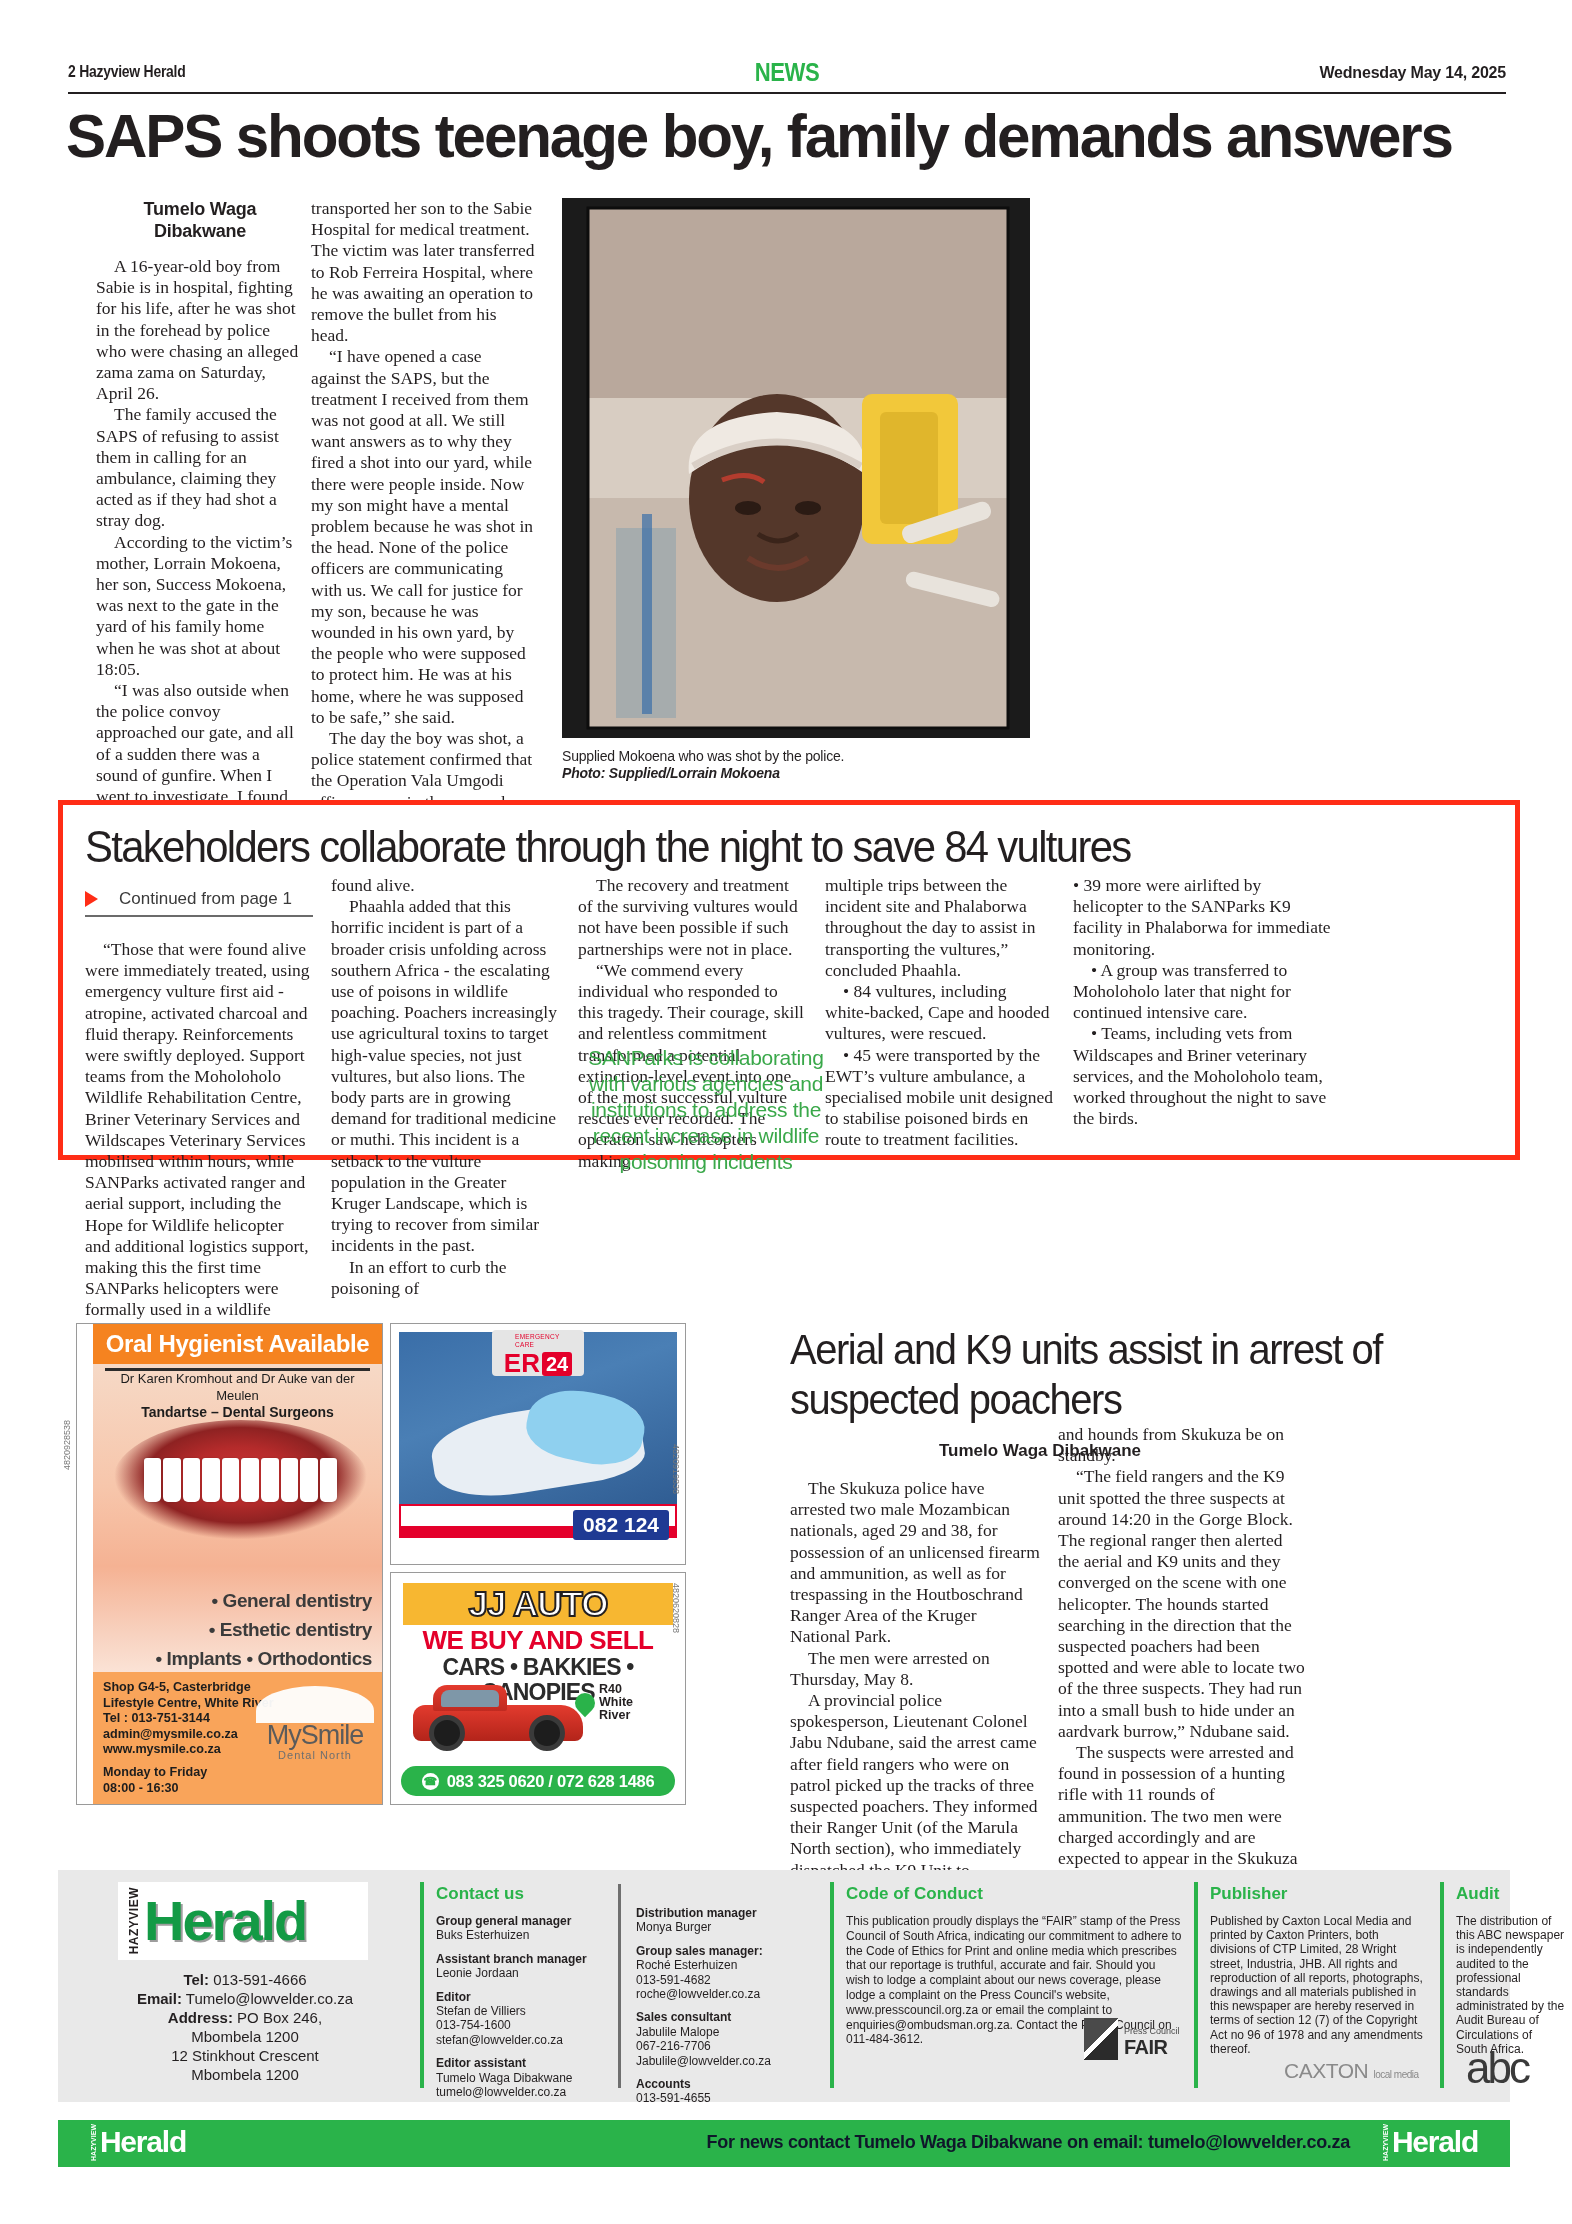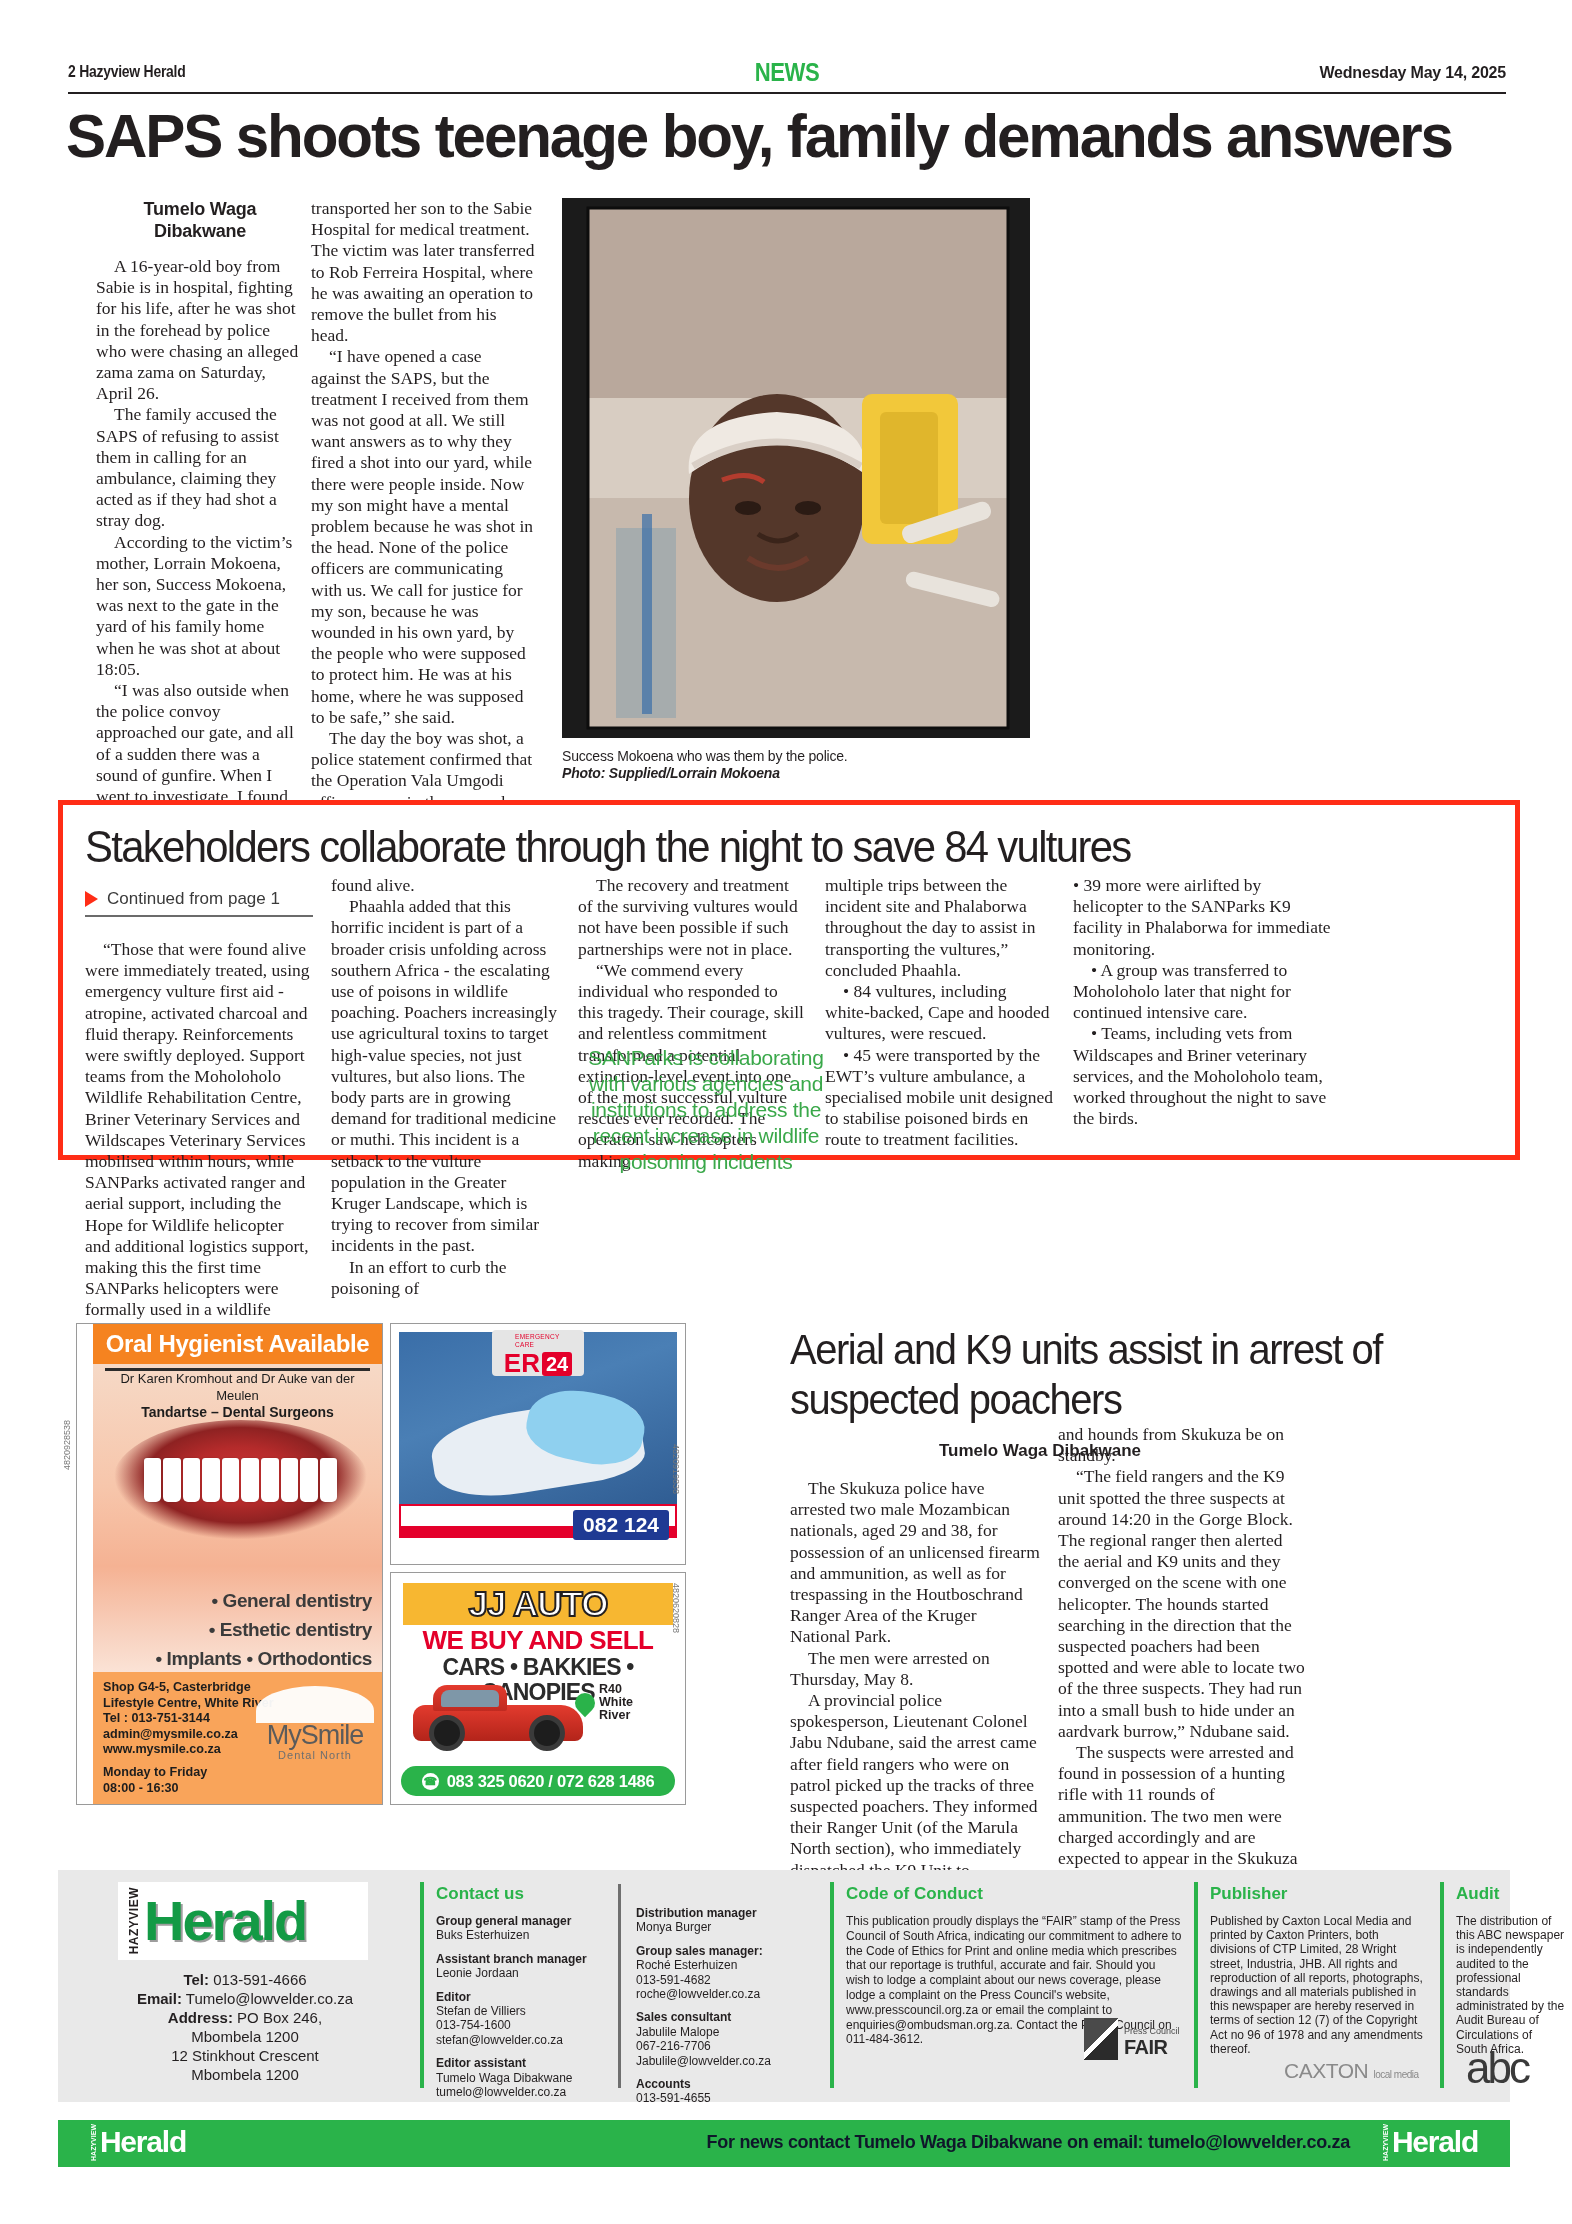--- a/index.html
+++ b/index.html
@@ -28,21 +28,21 @@
   .photo .frame{position:absolute;inset:0;}
   .cap{position:absolute;left:562px;top:748px;width:468px;font:14px/17px "Liberation Sans",sans-serif;letter-spacing:-.2px;}
   .cap b{font-style:italic;font-weight:bold;display:block;}
 
   
   .vbox{position:absolute;left:58px;top:800px;width:1452px;height:350px;border:5px solid #ff2d16;background:#fff;}
   .vhead{position:absolute;left:22px;top:16px;width:1400px;
          font:400 45px/52px "Liberation Sans",sans-serif;letter-spacing:-1.8px;
          transform:scaleX(.93);transform-origin:left top;white-space:nowrap;}
   .cont{position:absolute;left:22px;top:84px;width:228px;}
-  .cont .row{display:flex;align-items:center;gap:9px;font:17px/20px "Liberation Sans",sans-serif;color:#3a3a3a;}
+  .cont .row{display:flex;align-items:center;gap:21px;font:17px/20px "Liberation Sans",sans-serif;color:#3a3a3a;}
   .tri{width:0;height:0;border-left:13px solid #ff2d16;border-top:8px solid transparent;border-bottom:8px solid transparent;}
   .cont .rule{margin-top:6px;height:2px;background:#6b6b6b;width:100%;}
   .vcol{position:absolute;font-family:"Liberation Serif",serif;font-size:17.5px;line-height:21.2px;}
   .vcol p{margin:0;text-indent:18px;}
   .vc1{left:22px;top:134px;width:228px;}
   .vc2{left:268px;top:70px;width:228px;}
   .vc3{left:515px;top:70px;width:228px;}
   .vc4{left:762px;top:70px;width:228px;}
   .vc5{left:1010px;top:70px;width:260px;}
   .pullq{position:absolute;left:518px;top:240px;width:250px;text-align:center;color:#3aa84a;
@@ -190,21 +190,21 @@
       <rect x="300" y="196" width="96" height="150" rx="10" fill="#f2c83a"></rect>
       <rect x="318" y="214" width="58" height="112" rx="6" fill="#e0b62c"></rect>
       <rect x="338" y="330" width="92" height="18" rx="8" fill="#e8e3dc" transform="rotate(-18 338 330)"></rect>
       <rect x="346" y="372" width="96" height="16" rx="8" fill="#e8e3dc" transform="rotate(14 346 372)"></rect>
       <rect x="54" y="330" width="60" height="190" fill="#8fa3ae" opacity=".6"></rect>
       <rect x="80" y="316" width="10" height="200" fill="#3a6fa8" opacity=".7"></rect>
       <rect x="26" y="10" width="420" height="520" fill="none" stroke="#0d0d0d" stroke-width="3"></rect>
     </svg>
   </div>
   <div class="cap">
-    <span>Success Mokoena who was them by the police.</span>
+    <span>Supplied Mokoena who was shot by the police.</span>
     <b>Photo: Supplied/Lorrain Mokoena</b>
   </div>
 
   <div class="vbox">
     <div class="vhead">Stakeholders collaborate through the night to save 84 vultures</div>
 
     <div class="cont">
       <div class="row">
         <span class="tri"></span>
         <span>Continued from page 1</span>

